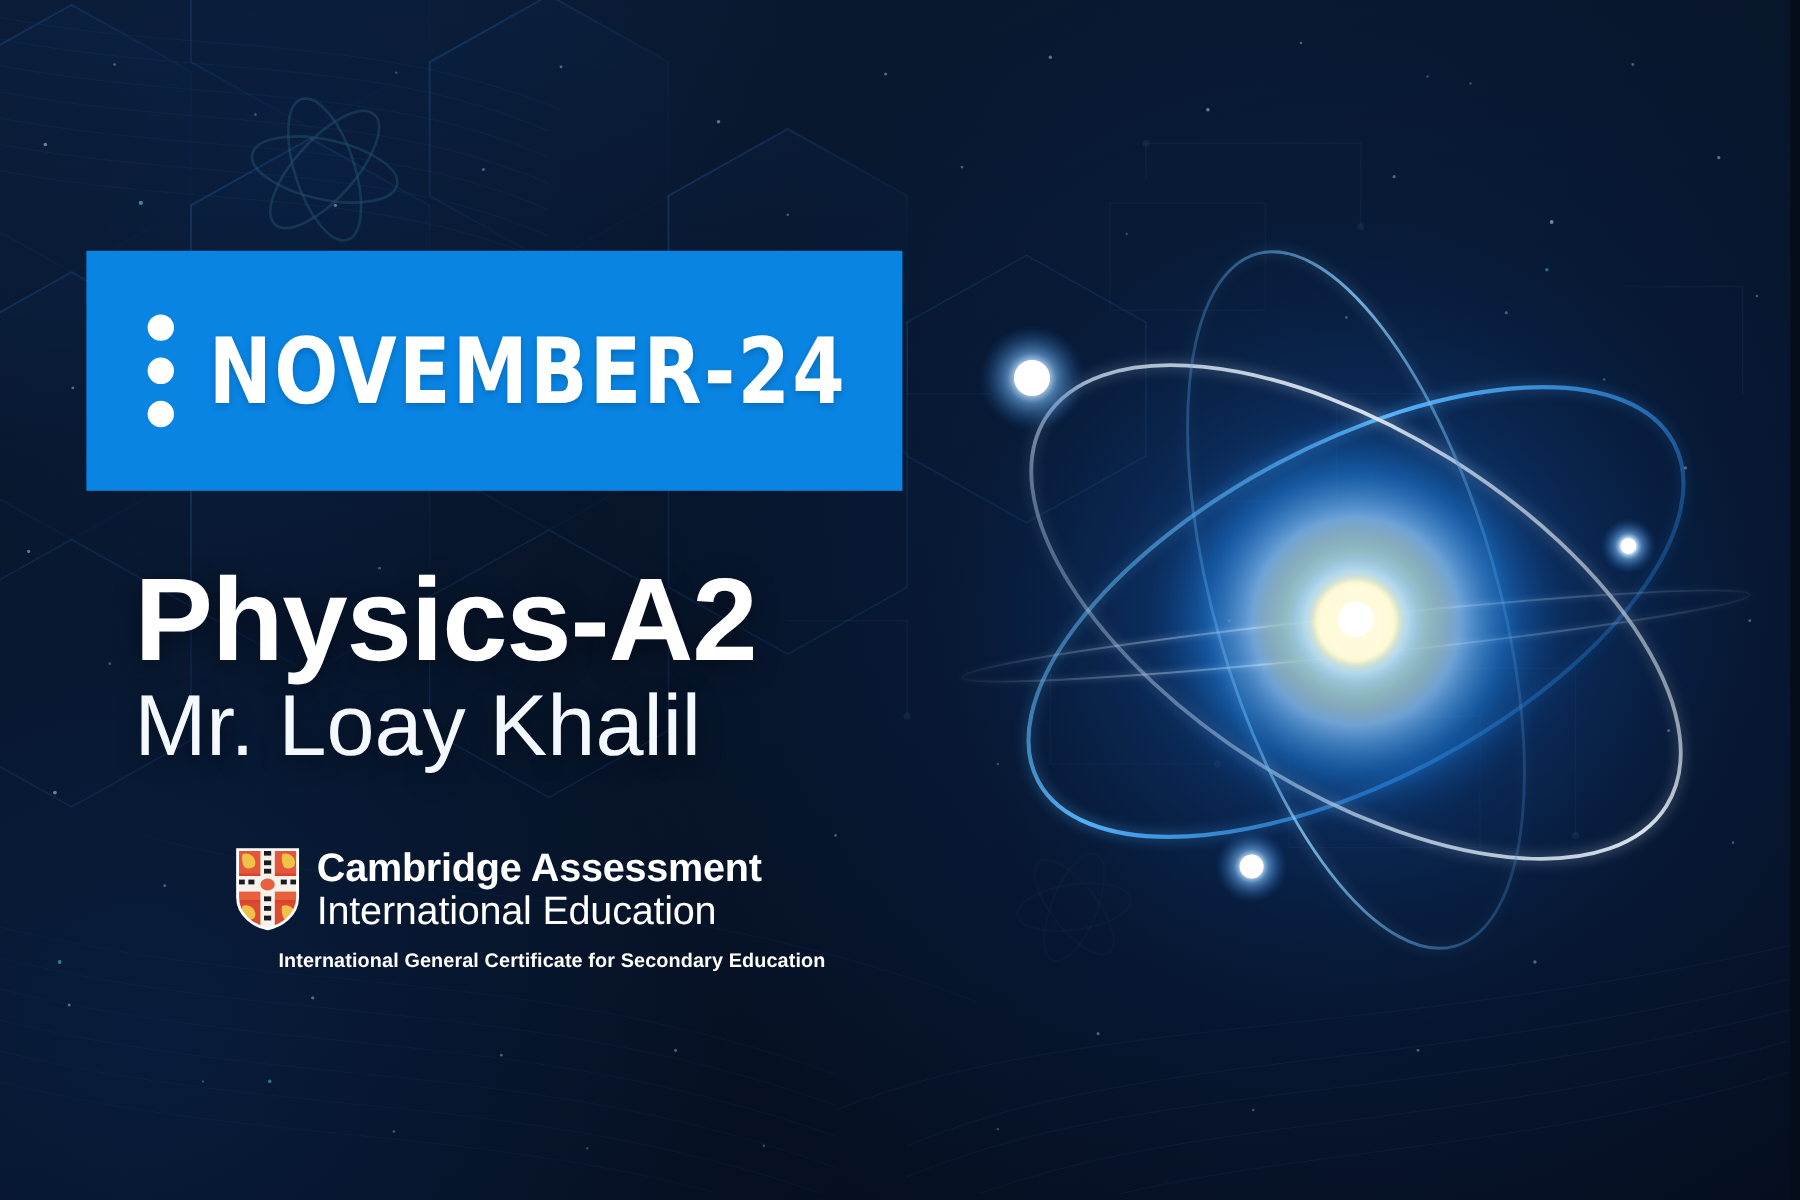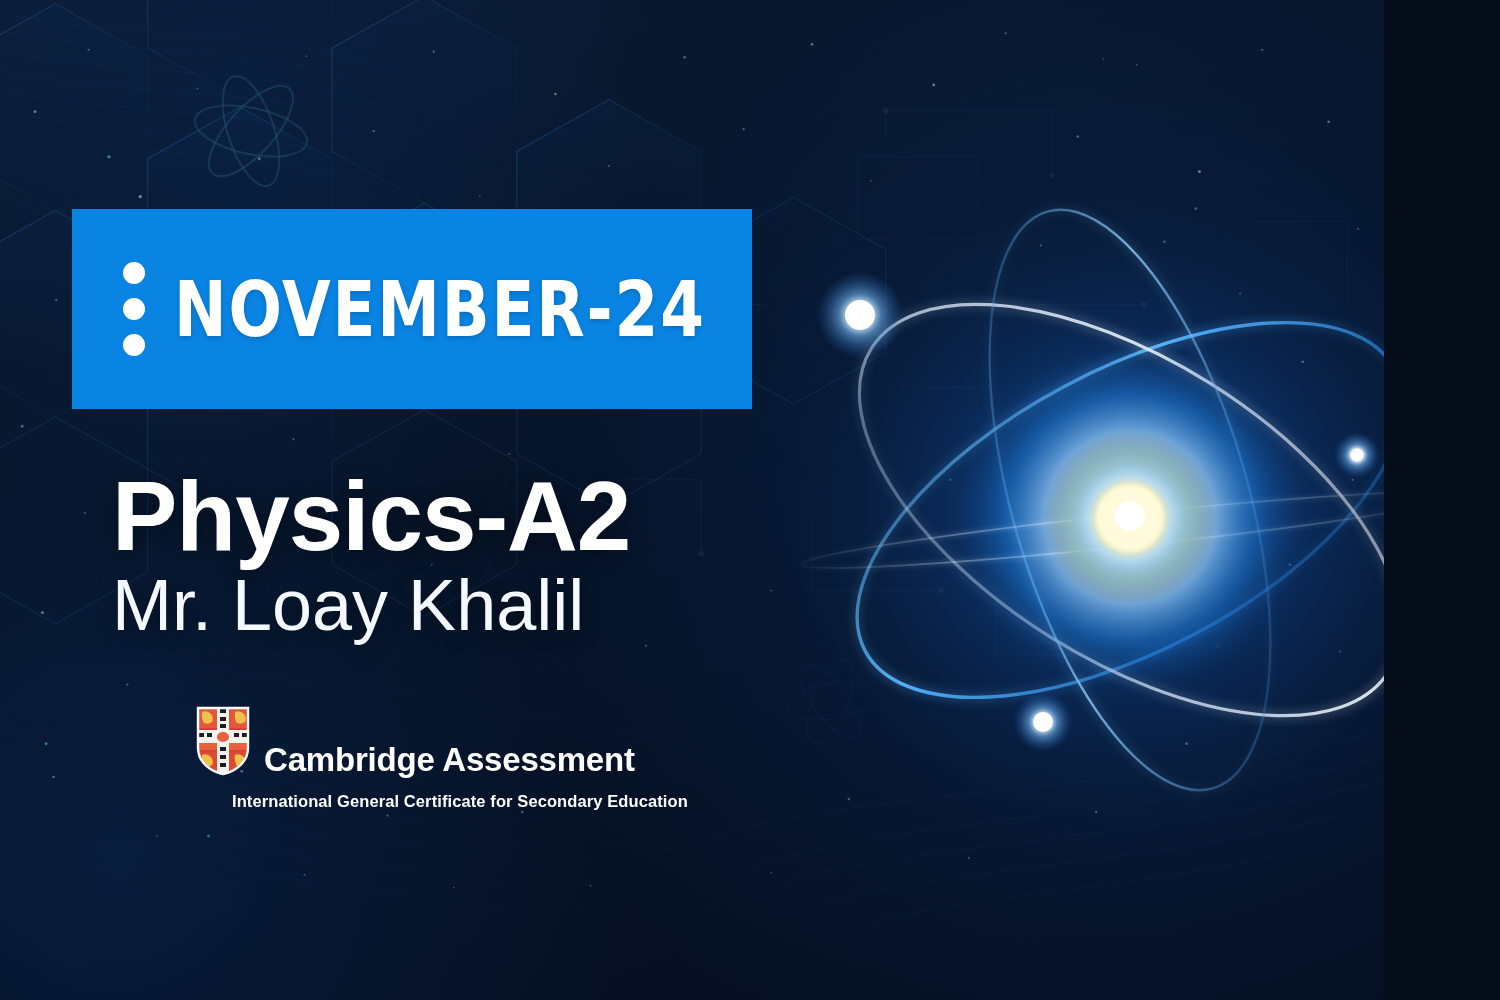--- a/index.html
+++ b/index.html
@@ -1,19 +1,19 @@
 <!DOCTYPE html>
 <html><head>
 <meta charset="utf-8">
 <style>
   * { margin:0; padding:0; box-sizing:border-box; }
   html,body { width:1500px; height:1000px; overflow:hidden; background:#050c1a; }
 
   .stage{
-    position:relative; width:1384px; height:1000px; overflow:hidden;
+    position:relative; width:1492px; height:1000px; overflow:hidden;
     font-family:"Liberation Sans", sans-serif;
     background:
       radial-gradient(circle 900px at 1130px 520px, rgba(14,68,140,0.55) 0%, rgba(9,38,84,0.30) 38%, rgba(5,14,32,0) 70%),
       radial-gradient(circle 700px at 120px 860px, rgba(10,40,86,0.45) 0%, rgba(5,14,32,0) 72%),
       radial-gradient(circle 620px at 240px 120px, rgba(10,38,82,0.40) 0%, rgba(5,14,32,0) 70%),
       linear-gradient(160deg, #0b1b33 0%, #071428 45%, #050d1d 100%);
   }
 
   
   .bg-layer{ position:absolute; inset:0; pointer-events:none; }
@@ -54,21 +54,21 @@
   .teacher-name{
     color:#f4f8ff; font-weight:400; font-size:72px; line-height:1.08;
     letter-spacing:0px; white-space:nowrap; 
     text-shadow:0 4px 20px rgba(0,0,0,.42);
   }
 
   
   .cambridge{
     position:absolute; left:196px; top:706px; width:470px;
   }
-  .camb-row{ display:flex; align-items:flex-end; gap:14px; }
+  .camb-row{ display:flex; align-items:flex-start; gap:14px; }
   .crest{ width:54px; height:70px; flex:0 0 auto; }
   .camb-words{ display:flex; flex-direction:column; line-height:1.0; }
   .camb-line1{ color:#fff; font-size:33px; font-weight:700; letter-spacing:-0.2px; white-space:nowrap; }
   .camb-line2{ color:#fff; font-size:33px; font-weight:300; letter-spacing:-0.2px; white-space:nowrap; margin-top:3px; }
   .camb-tag{
     color:#ffffff; font-size:16.5px; font-weight:700; letter-spacing:.1px;
     margin-top:16px; text-align:center; white-space:nowrap;margin-left:36px;
   }
 
   
@@ -385,18 +385,19 @@
             <rect x="38" y="27" width="5" height="4"></rect>
               <rect x="46" y="27" width="5" height="4"></rect>
           </g>
 
           <ellipse cx="27" cy="31" rx="6" ry="5" fill="#e8613f"></ellipse>
         </g>
         <path d="M2,2 H52 V42 C52,57 38,66 27,68 C16,66 2,57 2,42 Z" fill="none" stroke="#ffffff" stroke-width="2.4"></path>
       </svg>
       <div class="camb-words">
         <span class="camb-line1">Cambridge Assessment</span>
+        <span class="camb-line2">International Education</span>
       </div>
     </div>
     <div class="camb-tag">International General Certificate for Secondary Education</div>
   </div>
 
 </div>
 
 </body></html>

